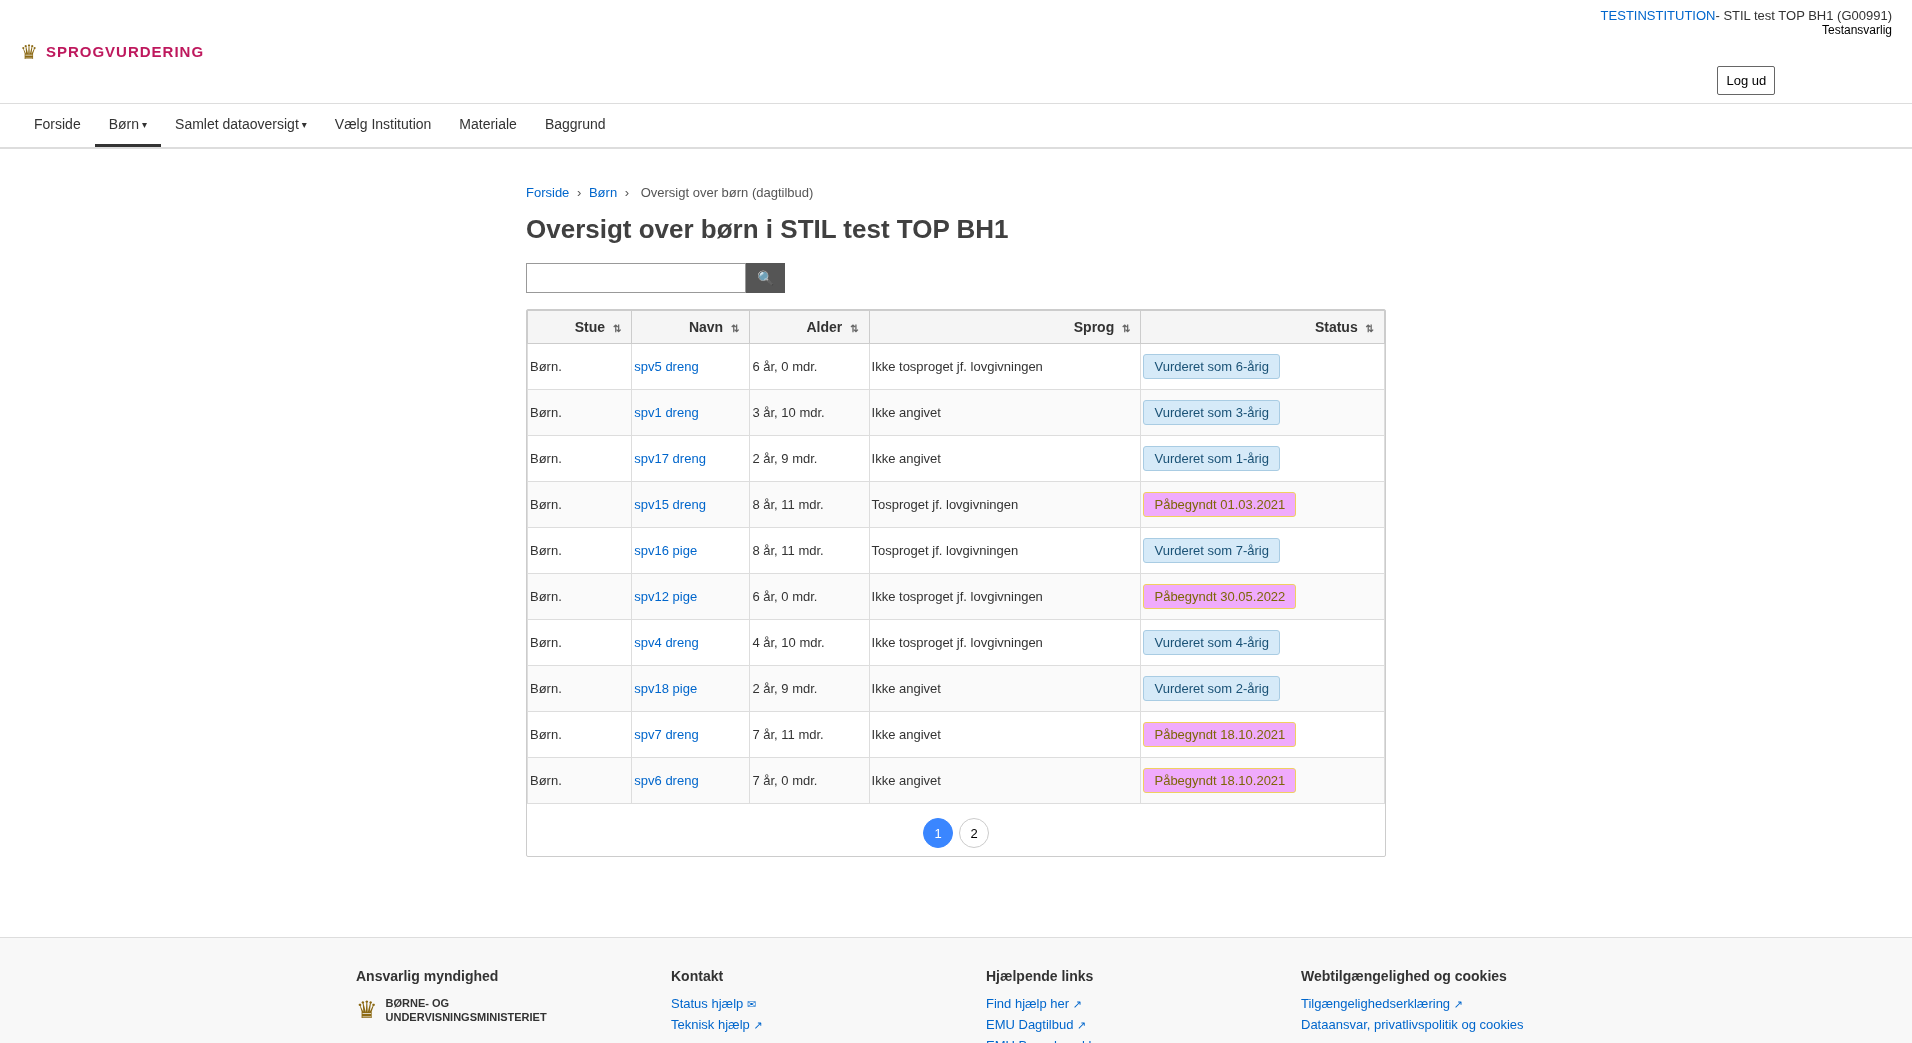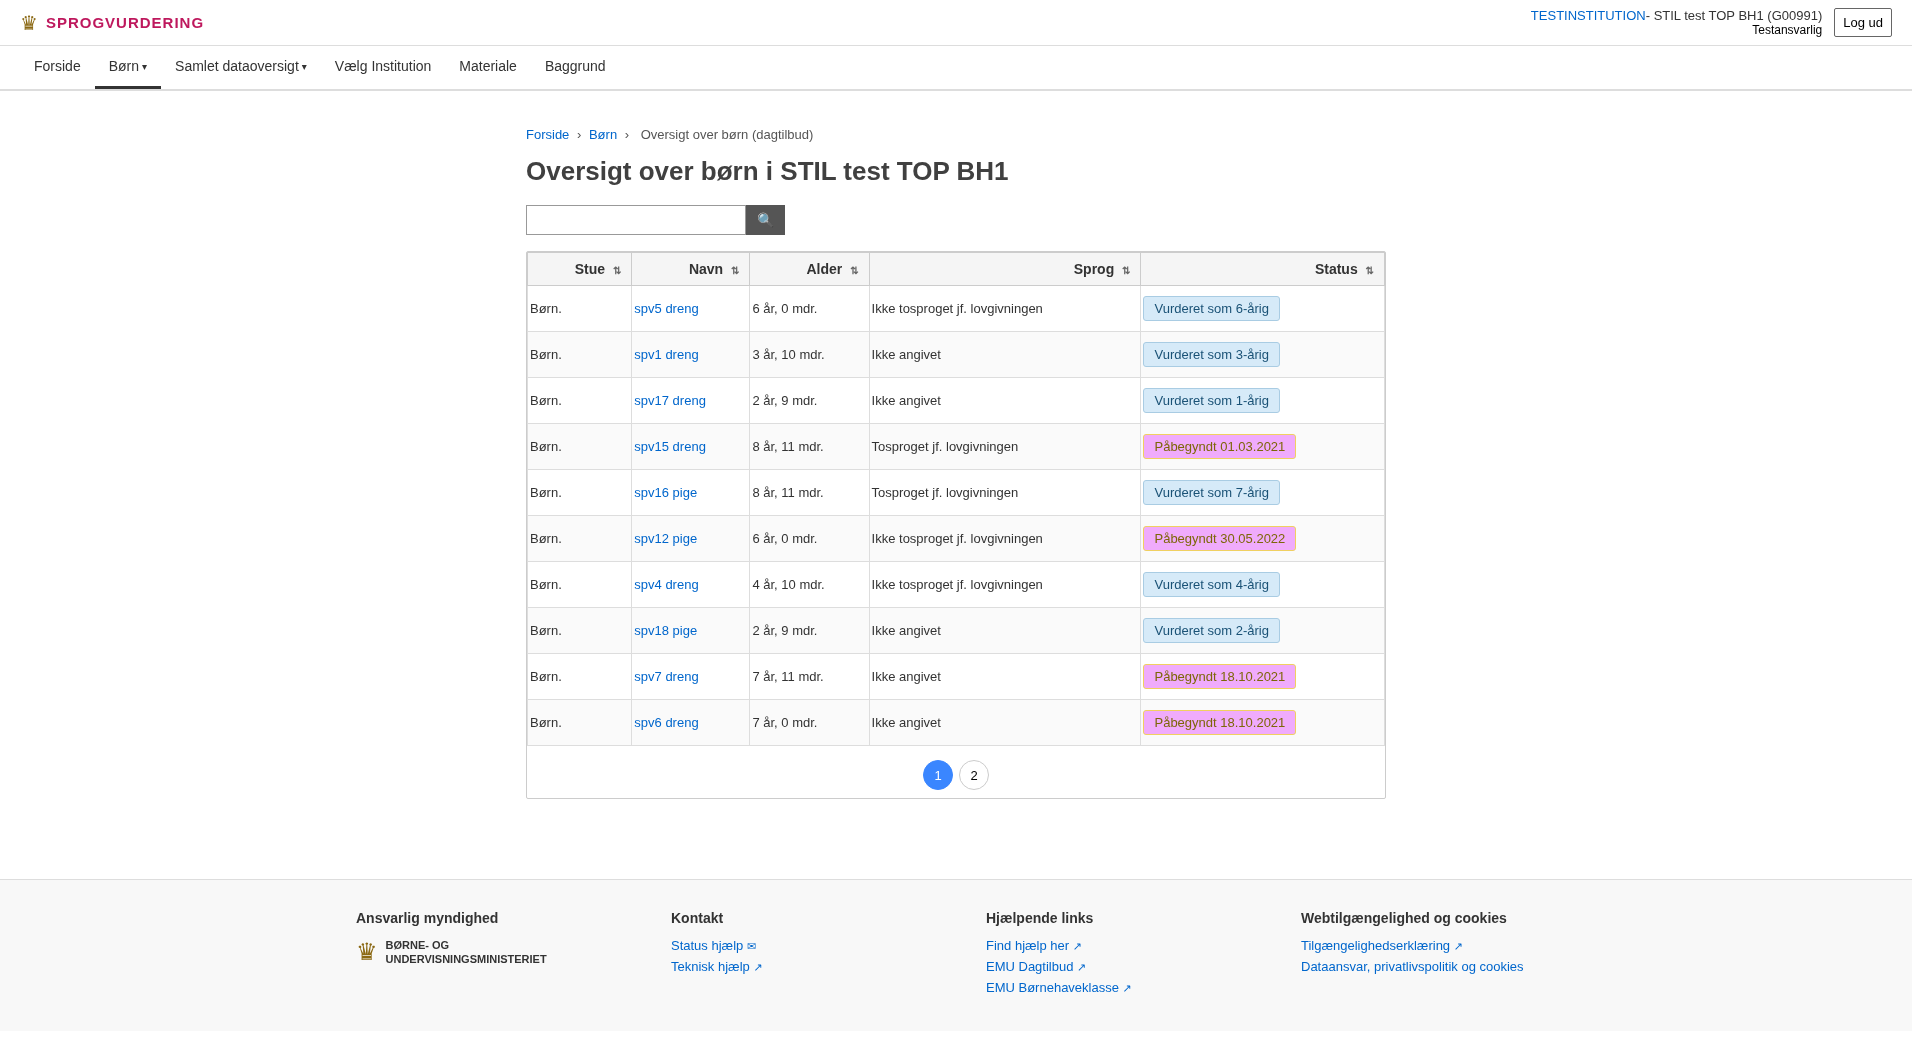--- a/index.html
+++ b/index.html
@@ -25,36 +25,38 @@
     .logo-text {
       font-size: 15px;
       font-weight: bold;
       letter-spacing: 1px;
       color: #be185d;
     }
     .header-right {
       display: flex;
       align-items: center;
       gap: 12px;
+      flex-direction: column;
     }
     .institution-info {
       text-align: right;
       font-size: 13px;
     }
     .institution-role {
       color: #000000;
       font-size: 12px;
     }
     .logout-btn {
       background: white;
       border: 1px solid #666;
       padding: 6px 8px;
       cursor: pointer;
       font-size: 13px;
       border-radius: 2px;
+      margin-top: 17px;
     }
 
     
     .main-nav {
       border-bottom: 2px solid #ddd;
       padding: 0 20px;
     }
     .main-nav ul {
       display: flex;
       list-style: none;

